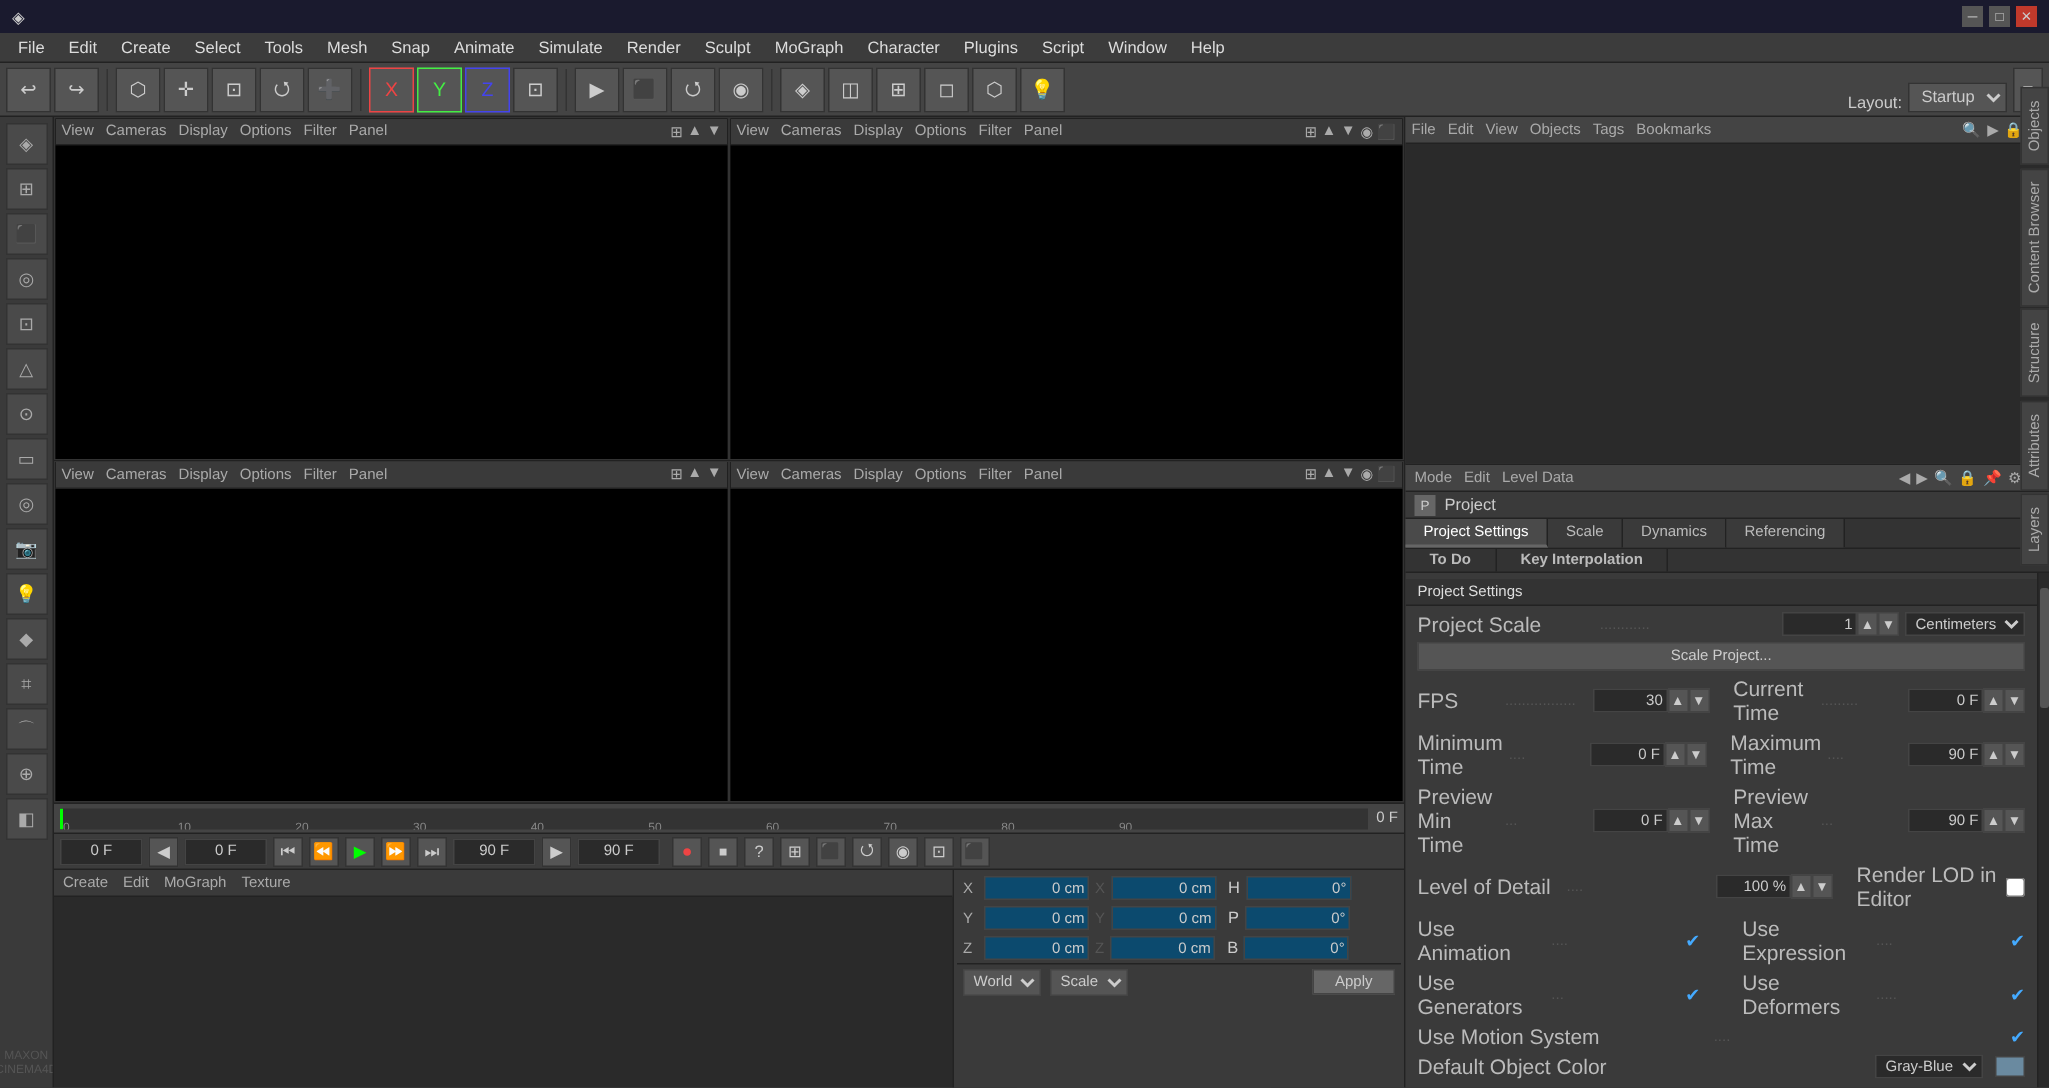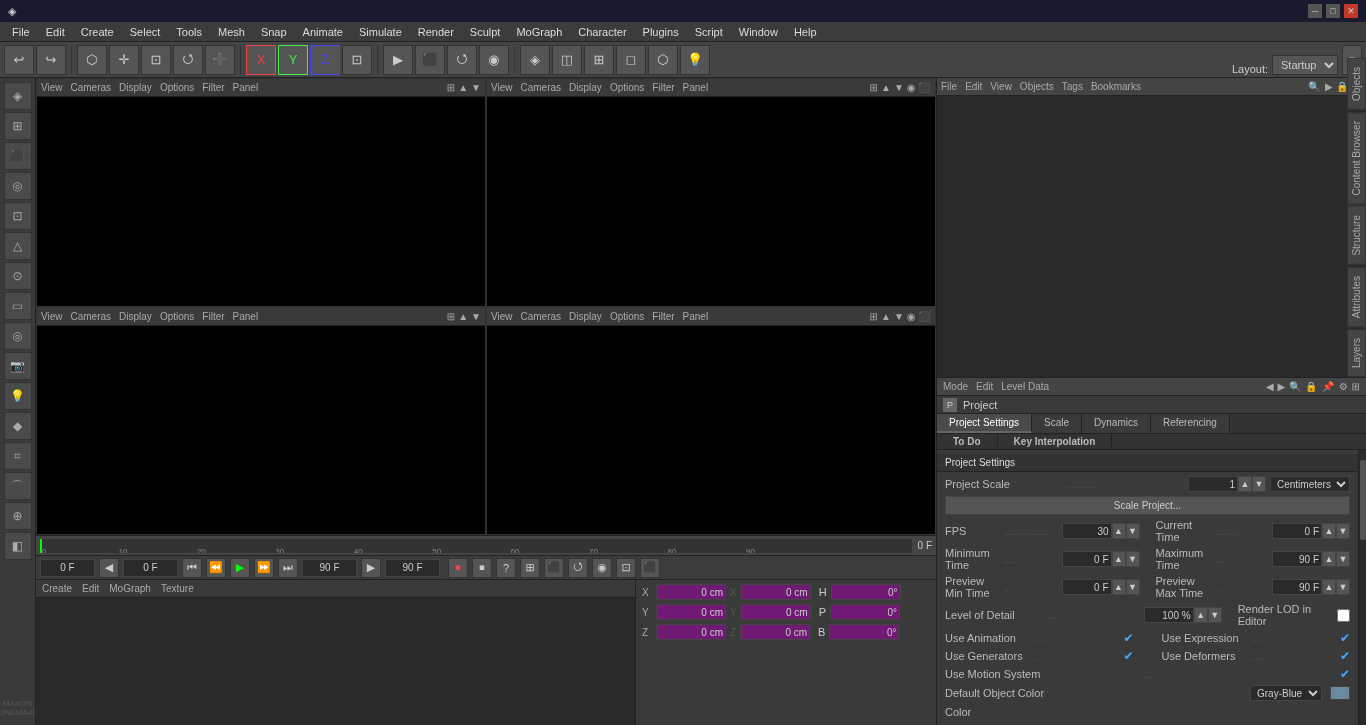--- a/index.html
+++ b/index.html
@@ -243,21 +243,21 @@
       background: #3a3a3a;
       padding: 2px;
     }
     .coord-row {
       display: flex; align-items: center;
       height: 20px; padding: 0 4px; gap: 4px;
     }
     .coord-label { width: 10px; color: #aaa; font-size: 10px; }
     .coord-field {
       width: 70px; height: 16px;
-      background: #701a75;
+      background: #0c4a6e;
       border: 1px solid #444;
       color: #ccc; font-size: 10px;
       text-align: right; padding-right: 2px;
     }
     .coord-sep { color: #555; font-size: 10px; }
     .coord-right { display: flex; align-items: center; gap: 4px; margin-left: 4px; }
     .coord-bottom {
       display: flex; align-items: center;
       height: 24px; padding: 0 4px; gap: 6px;
       border-top: 1px solid #222;
@@ -383,21 +383,21 @@
     }
     .attr-row {
       display: flex;
       align-items: center;
       padding: 2px 8px;
       min-height: 18px;
       gap: 4px;
     }
     .attr-label {
       flex: 1;
-      font-size: 11px;
+      font-size: 14px;
       color: #bbb;
     }
     .attr-dots {
       color: #555; font-size: 10px; flex: 1;
       overflow: hidden; white-space: nowrap;
     }
     .attr-select {
       background: #2a2a2a; border: 1px solid #444;
       color: #ccc; font-size: 10px; height: 16px; padding: 0 2px;
     }
@@ -700,20 +700,29 @@
           <div class="coord-row">
             <span class="coord-label">Z</span>
             <input class="coord-field" type="text" value="0 cm" style="">
             <span class="coord-sep">Z</span>
             <input class="coord-field" type="text" value="0 cm" style="">
             <div class="coord-right">
               <span>B</span>
               <input class="coord-field" type="text" value="0°" style="">
             </div>
           </div>
+          <div class="coord-bottom">
+            <select class="coord-select">
+              <option>World</option>
+            </select>
+            <select class="coord-select">
+              <option>Scale</option>
+            </select>
+            <button class="apply-btn">Apply</button>
+          </div>
         </div>
       </div>
     </div>
   </div>
 
   <div id="right-panel">
 
     <div id="obj-manager">
       <div class="panel-menubar">
         <span>File</span>
@@ -877,23 +886,20 @@
           </div>
 
           <div class="attr-row">
             <span class="attr-label">Default Object Color</span>
             <select class="attr-select">
               <option>Gray-Blue</option>
             </select>
             <div style="width:20px;height:14px;background:#6a8aa0;border:1px solid #444;margin-left:4px;"></div>
           </div>
 
-          <div class="attr-row">
-            <span class="attr-label">Color</span>
-          </div>
         </div>
         <div id="attr-scrollbar">
           <div id="attr-scroll-thumb"></div>
         </div>
       </div>
     </div>
   </div>
 
   <div style="position:absolute;right:0;top:58px;display:flex;flex-direction:column;gap:0;">
     <div class="side-tab">Objects</div>

